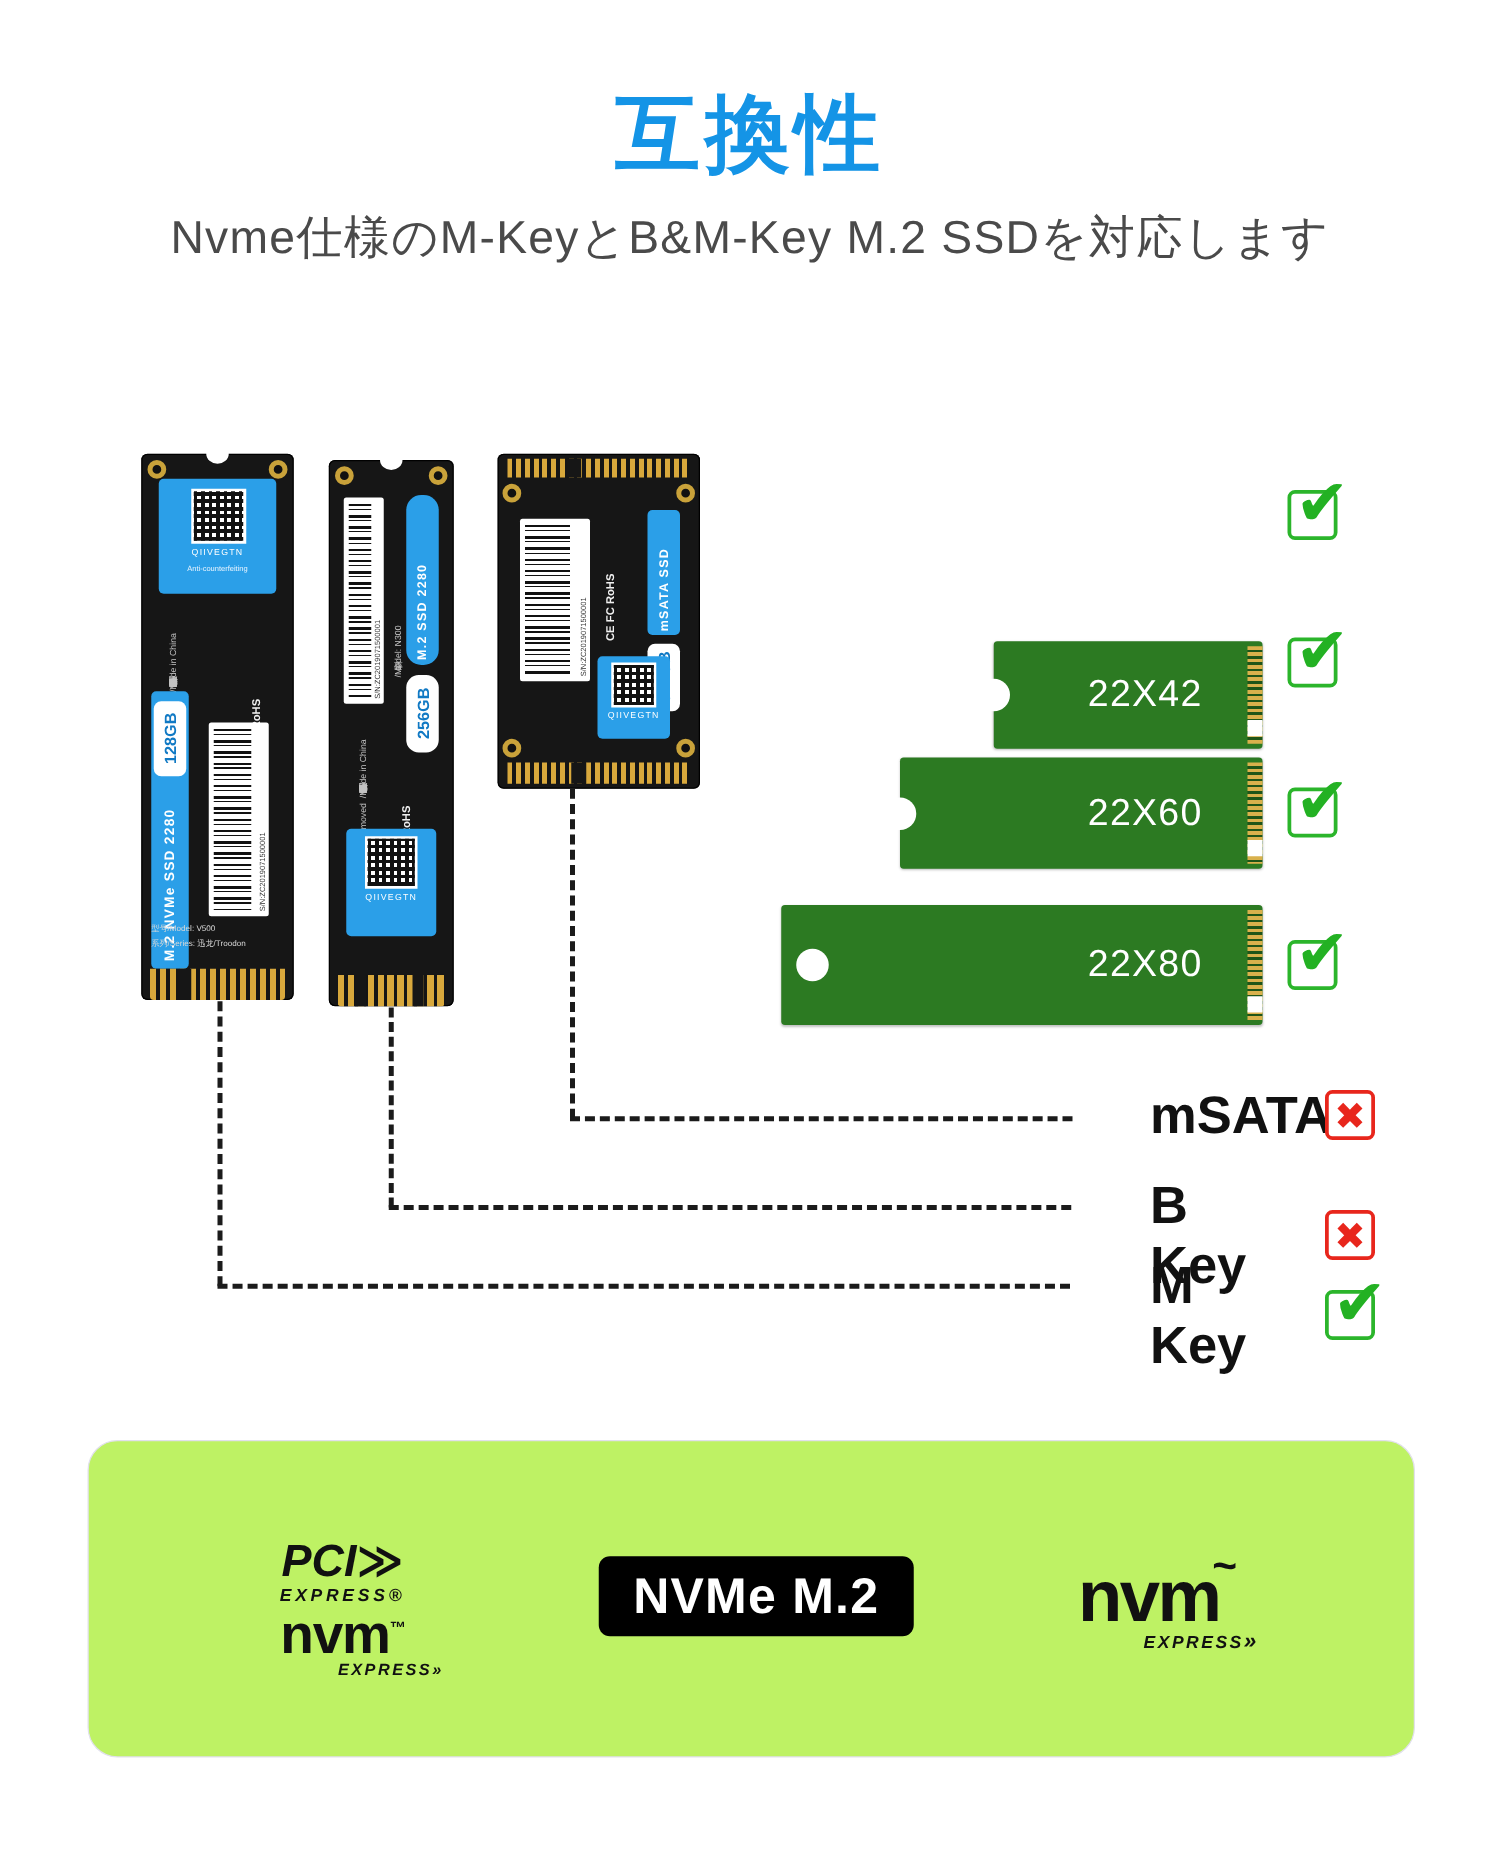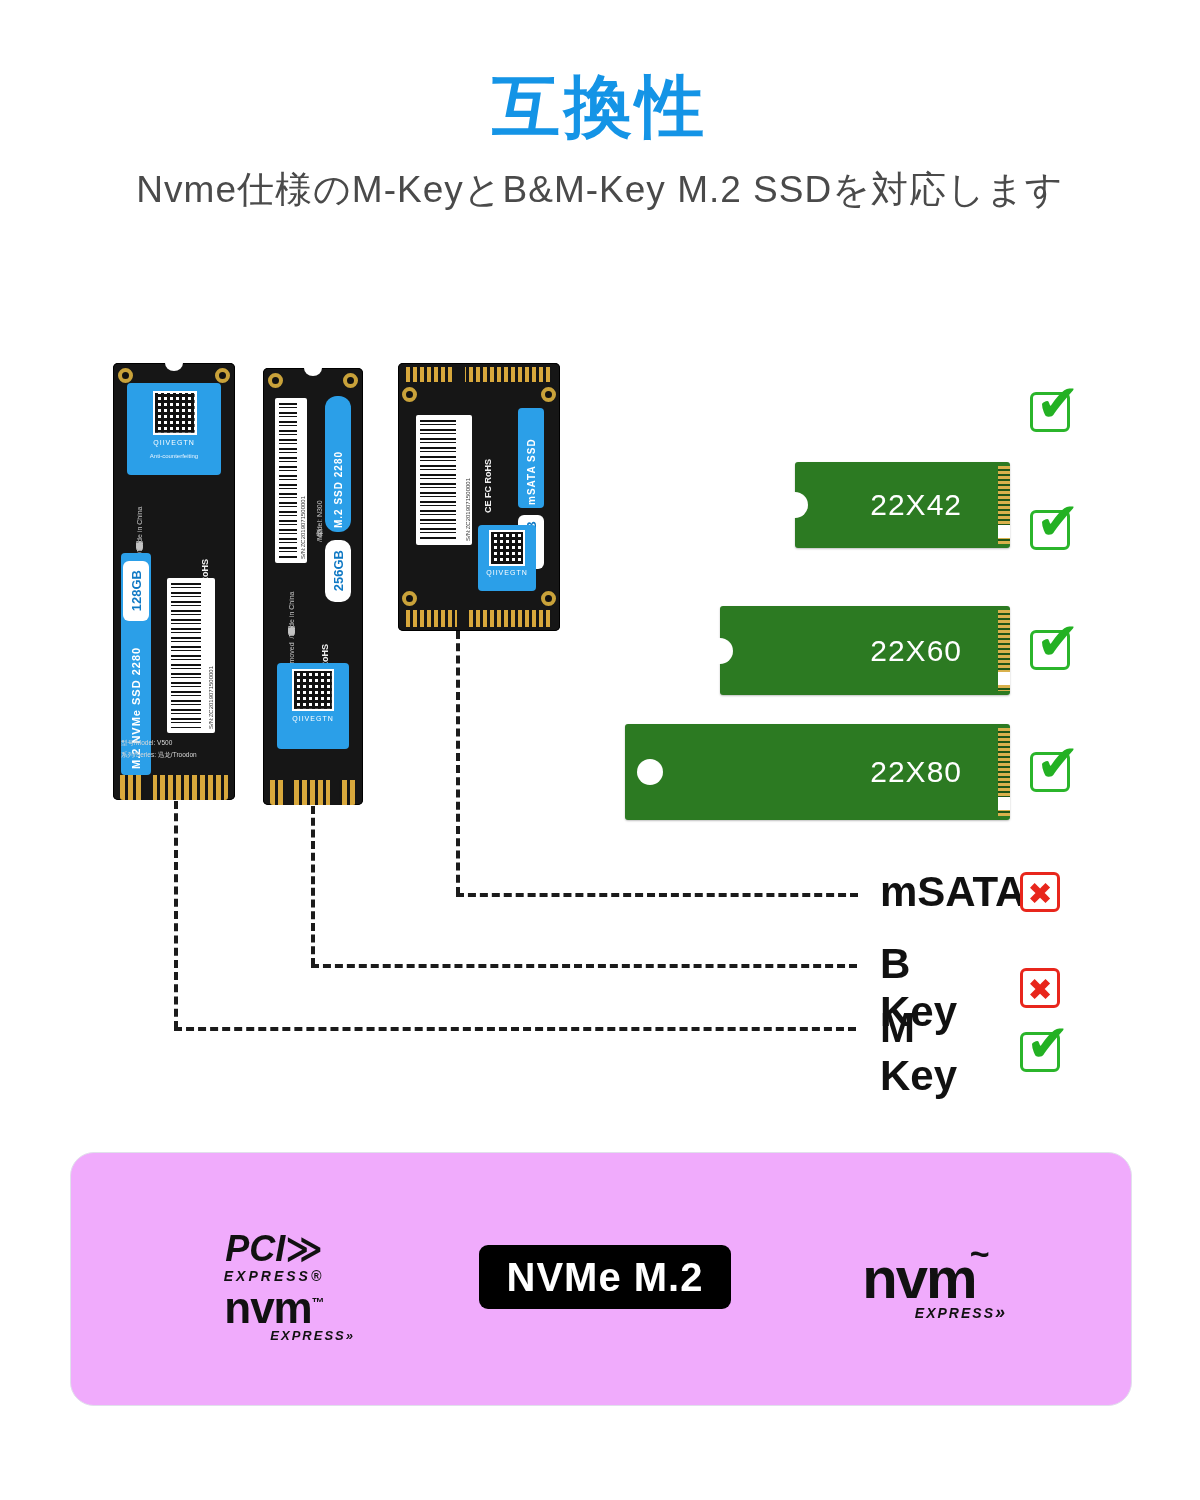--- a/index.html
+++ b/index.html
@@ -66,25 +66,25 @@
   .mark-box .mk{position:absolute;font-weight:700;}
   .mark-box.green .mk{color:#23b123;font-size:52px;top:-22px;left:3px;}
   .mark-box.red .mk{color:#e8261c;font-size:30px;top:1px;left:0;width:100%;text-align:center;}
 
   
   .dash-v{position:absolute;border-left:4px dashed #1b1b1b;width:0;}
   .dash-h{position:absolute;border-top:4px dashed #1b1b1b;height:0;}
 
   
   .key-row{position:absolute;left:880px;display:flex;align-items:center;}
-  .key-label{width:134px;font-size:42px;font-weight:600;color:#111;word-spacing:30px;}
+  .key-label{width:134px;font-size:42px;font-weight:600;color:#111;word-spacing:30px;margin-left:40px;}
   .key-row .mark-box{position:relative;margin-left:6px;flex:0 0 auto;}
 
   
-  .panel{position:absolute;left:70px;top:1152px;width:1060px;height:252px;background:#f0abfc;
+  .panel{position:absolute;left:70px;top:1152px;width:1060px;height:252px;background:#bef264;
          border:1px solid #e1e0ec;border-radius:24px;}
   .logo-pci{position:absolute;left:118px;top:78px;width:170px;text-align:center;color:#111;}
   .pci-row{font-size:36px;font-weight:800;font-style:italic;letter-spacing:0;line-height:1;}
   .pci-arrow{font-weight:800;}
   .pci-sub{font-size:14px;font-weight:700;font-style:italic;letter-spacing:3px;margin-top:1px;}
   .nvm-row{font-size:44px;font-weight:900;letter-spacing:-1px;line-height:1;margin-top:2px;}
   .nvm-tm{font-size:13px;vertical-align:super;font-weight:700;}
   .nvm-sub{font-size:13px;font-weight:800;font-style:italic;letter-spacing:2px;text-align:right;padding-right:4px;margin-top:-2px;}
   .logo-badge{position:absolute;left:408px;top:92px;width:252px;height:64px;background:#000;border-radius:9px;
               color:#fff;display:flex;align-items:center;justify-content:center;font-size:40px;font-weight:700;letter-spacing:1px;}
@@ -188,21 +188,21 @@
     </div>
     <div class="hfingers" style="bottom:4px;height:17px;">
       <span class="gap" style="left:35%;"></span>
     </div>
   </div>
 
   <div class="mark-box green" style="left:1030px;top:392px;">
       <span class="mk">✔</span>
     </div>
 
-  <div class="pcb" style="left:795px;top:462px;width:215px;height:86px;">
+  <div class="pcb" style="left:795px;top:513px;width:215px;height:86px;">
     <span class="pcb-notch"></span>
     <span class="pcb-pins"></span>
     <span class="pcb-keynotch"></span>
     <span class="pcb-label">22X42</span>
   </div>
   <div class="mark-box green" style="left:1030px;top:510px;">
       <span class="mk">✔</span>
     </div>
 
   <div class="pcb" style="left:720px;top:606px;width:290px;height:89px;">

